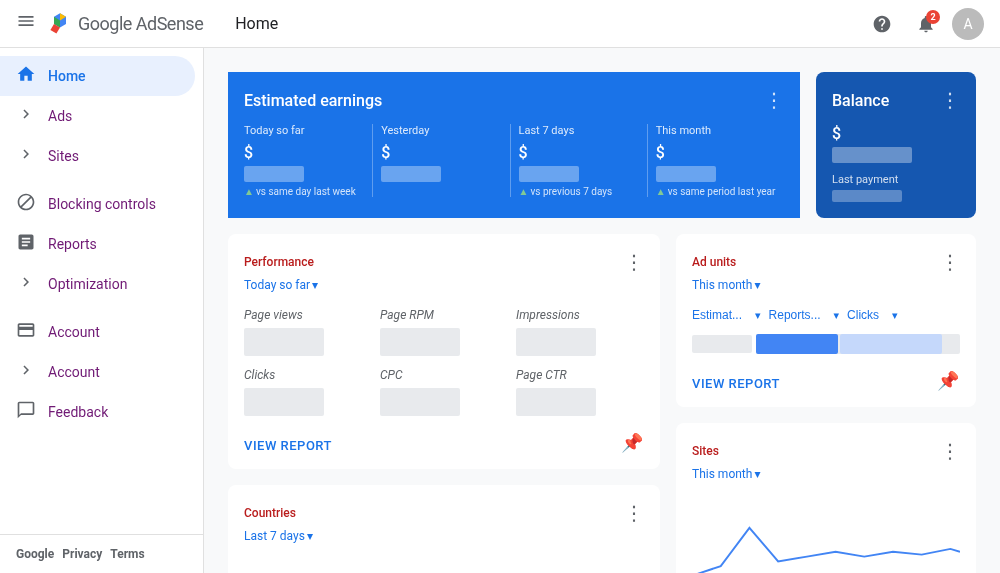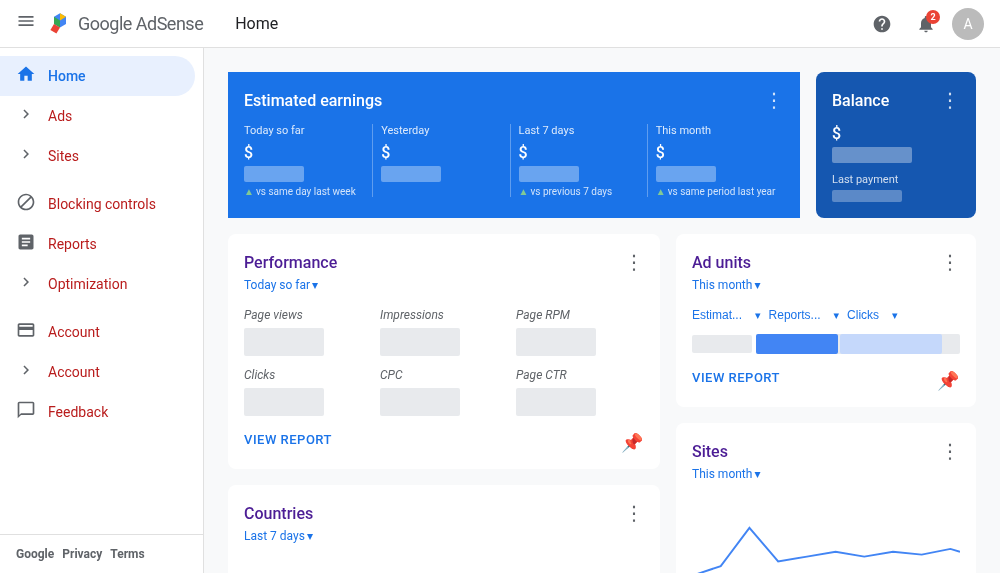--- a/index.html
+++ b/index.html
@@ -15,21 +15,21 @@
     .topbar-actions { margin-left: auto; display: flex; align-items: center; gap: 8px; }
     .topbar-icon-btn { width: 36px; height: 36px; border-radius: 50%; display: flex; align-items: center; justify-content: center; cursor: pointer; color: #5f6368; font-size: 18px; position: relative; }
     .notification-badge { position: absolute; top: 4px; right: 4px; background: #ea4335; color: #fff; font-size: 9px; width: 14px; height: 14px; border-radius: 50%; display: flex; align-items: center; justify-content: center; font-weight: bold; }
     .avatar { width: 32px; height: 32px; border-radius: 50%; background: #bbb; cursor: pointer; overflow: hidden; display: flex; align-items: center; justify-content: center; color: #fff; font-size: 14px; }
 
     
     .layout { display: flex; flex: 1; overflow: hidden; }
 
     
     .sidebar { width: 204px; background: #fff; border-right: 1px solid #e0e0e0; display: flex; flex-direction: column; overflow-y: auto; flex-shrink: 0; padding-top: 8px; }
-    .sidebar-item { display: flex; align-items: center; height: 40px; padding: 0 16px; cursor: pointer; border-radius: 0 20px 20px 0; margin-right: 8px; gap: 12px; color: #b91c1c; font-size: 14px; position: relative; }
+    .sidebar-item { display: flex; align-items: center; height: 40px; padding: 0 16px; cursor: pointer; border-radius: 0 20px 20px 0; margin-right: 8px; gap: 12px; color: #701a75; font-size: 14px; position: relative; }
     .sidebar-item.active { background: #e8f0fe; color: #1a73e8; font-weight: 500; }
     .sidebar-item.active .sidebar-icon { color: #1a73e8; }
     .sidebar-icon { font-size: 18px; color: #5f6368; width: 20px; text-align: center; }
     .sidebar-label { font-size: 14px; }
     .sidebar-footer { margin-top: auto; padding: 12px 16px; display: flex; gap: 8px; font-size: 12px; color: #5f6368; border-top: 1px solid #e0e0e0; font-weight: bold; }
     .sidebar-footer a { color: #5f6368; text-decoration: none; cursor: pointer; }
 
     
     .main { flex: 1; overflow-y: auto; padding: 24px; display: flex; flex-direction: column; gap: 16px; background: #f8f9fa; }
 
@@ -60,29 +60,29 @@
     .balance-bar { background: rgba(255,255,255,0.35); border-radius: 2px; height: 16px; width: 80px; margin-top: 4px; }
     .balance-last-payment { font-size: 11px; color: rgba(255,255,255,0.8); margin-top: 10px; }
     .balance-last-payment-bar { background: rgba(255,255,255,0.3); border-radius: 2px; height: 12px; width: 70px; margin-top: 4px; }
 
     
     .bottom-row { display: flex; gap: 16px; }
 
     
     .panel { background: #fff; border-radius: 8px; padding: 16px; flex: 1; min-width: 0; }
     .panel-header { display: flex; align-items: center; justify-content: space-between; margin-bottom: 4px; }
-    .panel-title { font-size: 16px; font-weight: 500; color: #4c1d95; }
+    .panel-title { font-size: 12px; font-weight: 500; color: #b91c1c; }
     .panel-menu { cursor: pointer; color: #5f6368; font-size: 20px; }
     .panel-subtitle { font-size: 12px; color: #1a73e8; cursor: pointer; display: flex; align-items: center; gap: 2px; margin-bottom: 16px; }
     .panel-subtitle .chevron { font-size: 12px; }
     .metrics-grid { display: grid; grid-template-columns: repeat(3, 1fr); gap: 12px 8px; font-style: italic; }
     .metric-item { }
     .metric-label { font-size: 12px; color: #5f6368; margin-bottom: 6px; }
     .metric-bar { background: #e8eaed; border-radius: 2px; height: 28px; width: 80px; }
-    .view-report-row { display: flex; align-items: flex-start; justify-content: space-between; margin-top: 16px; }
+    .view-report-row { display: flex; align-items: flex-end; justify-content: space-between; margin-top: 16px; }
     .view-report-link { font-size: 13px; color: #1a73e8; font-weight: 500; cursor: pointer; text-decoration: none; letter-spacing: 0.5px; }
     .pin-icon { color: #1a73e8; font-size: 18px; cursor: pointer; }
 
     
     .right-col { width: 300px; flex-shrink: 0; display: flex; flex-direction: column; gap: 16px; }
 
     
     .ad-units-panel { background: #fff; border-radius: 8px; padding: 16px; }
     .ad-units-header { display: flex; align-items: center; justify-content: space-between; margin-bottom: 4px; }
     .ad-units-filter-row { display: flex; gap: 8px; margin-bottom: 12px; margin-top: 8px; }
@@ -319,25 +319,25 @@
           <div class="panel-subtitle">
             <span>Today so far</span>
             <span class="chevron">▾</span>
           </div>
           <div class="metrics-grid">
             <div class="metric-item">
               <div class="metric-label">Page views</div>
               <div class="metric-bar"></div>
             </div>
             <div class="metric-item">
+              <div class="metric-label">Page RPM</div>
+              <div class="metric-bar"></div>
+            </div>
+            <div class="metric-item">
               <div class="metric-label">Impressions</div>
-              <div class="metric-bar"></div>
-            </div>
-            <div class="metric-item">
-              <div class="metric-label">Page RPM</div>
               <div class="metric-bar"></div>
             </div>
             <div class="metric-item">
               <div class="metric-label">Clicks</div>
               <div class="metric-bar"></div>
             </div>
             <div class="metric-item">
               <div class="metric-label">CPC</div>
               <div class="metric-bar"></div>
             </div>

